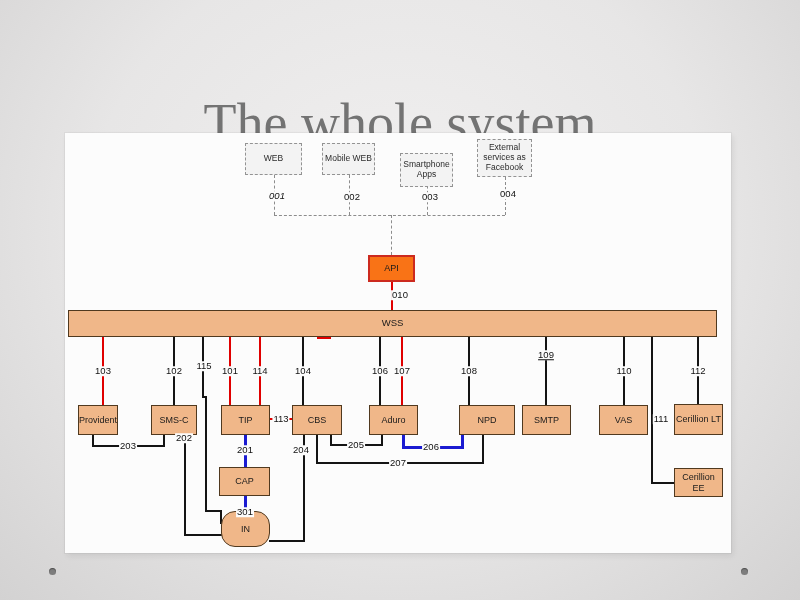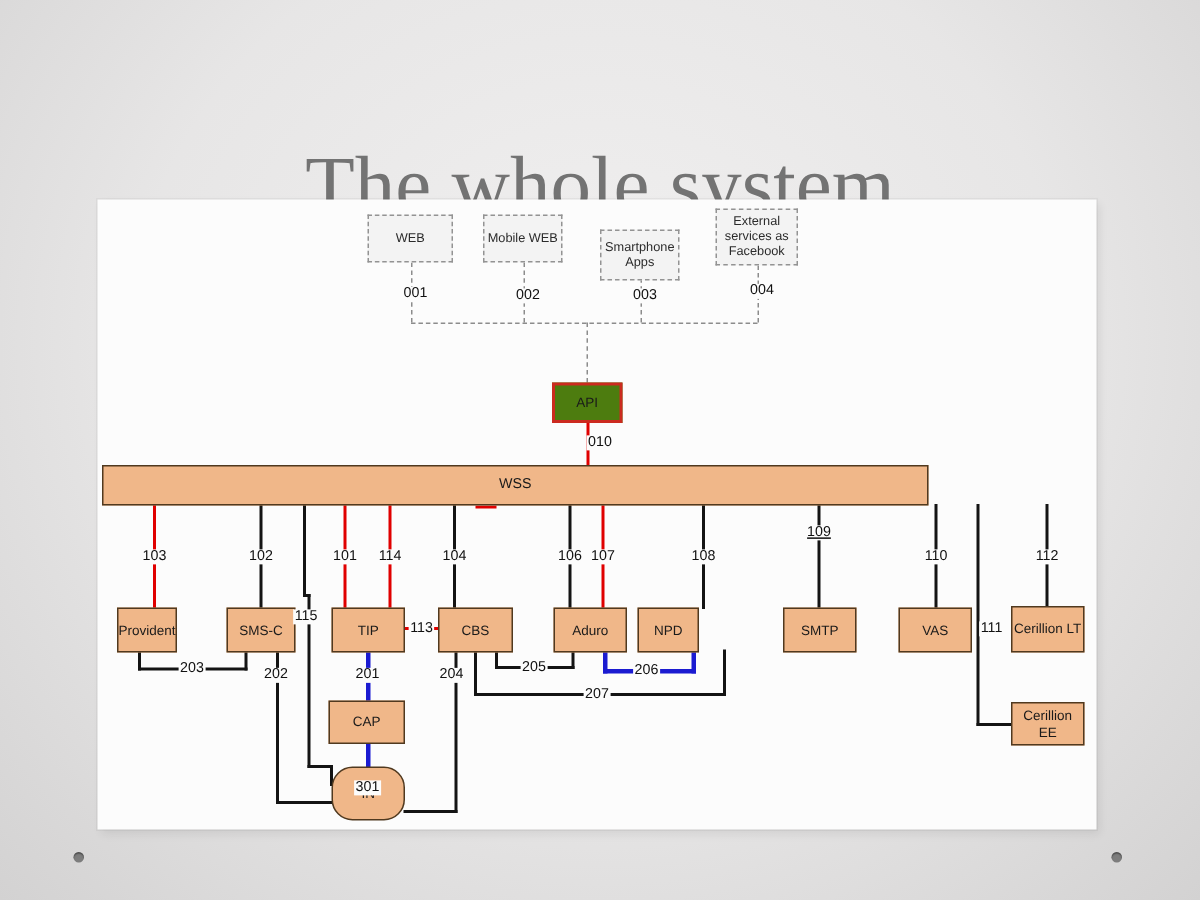--- a/index.html
+++ b/index.html
@@ -19,21 +19,21 @@
     position:absolute;left:65px;top:133px;width:666px;height:420px;
     background:#fcfcfc;
     box-shadow:0 0 0 1px rgba(0,0,0,0.04), 2px 3px 6px rgba(0,0,0,0.08);
   }
   .node{
     position:absolute;display:flex;align-items:center;justify-content:center;
     text-align:center;box-sizing:border-box;line-height:1.15;color:#1a1a1a;
   }
   .node.solid{background:#f0b789;border:1.5px solid #50391f;font-size:9px;}
   .node.bar{background:#f0b789;border:1.5px solid #50391f;font-size:9.5px;}
-  .node.api{background:#4d7c0f;border:2px solid #cc2a1f;font-size:9px;}
+  .node.api{background:#f97316;border:2px solid #cc2a1f;font-size:9px;}
   .node.dashed{background:#f3f3f3;border:1px dashed #939393;font-size:8.5px;color:#2b2b2b;padding:1px;}
   .seg{position:absolute;}
   .seg.dash-v{width:0;border-left:1px dashed #8c8c8c;}
   .seg.dash-h{height:0;border-top:1px dashed #8c8c8c;}
   .edge-label{
     position:absolute;transform:translate(-50%,-50%);
     font-size:9.5px;line-height:1;color:#111;
     background:#fcfcfc;padding:0 1px;white-space:nowrap;
   }
   .legend{
@@ -96,56 +96,56 @@
     <div class="seg" style="background: rgb(27, 27, 209); left: 179px; top: 299.5px; width: 3px; height: 36px;"></div>
     <div class="seg" style="background: rgb(27, 27, 209); left: 179px; top: 361.5px; width: 3px; height: 30px;"></div>
     <div class="seg" style="background: rgb(27, 27, 209); left: 336.5px; top: 299.5px; width: 3px; height: 16px;"></div>
     <div class="seg" style="background: rgb(27, 27, 209); top: 312.5px; left: 336.5px; height: 3px; width: 62px;"></div>
     <div class="seg" style="background: rgb(27, 27, 209); left: 395.5px; top: 299.5px; width: 3px; height: 16px;"></div>
     <div class="node dashed" style="left: 180px; top: 10px; width: 57px; height: 32px;">WEB</div>
     <div class="node dashed" style="left: 257px; top: 10px; width: 53px; height: 32px;">Mobile WEB</div>
     <div class="node dashed" style="left: 335px; top: 8px; width: 53px; height: 34px; margin-top: 12px;">Smartphone Apps</div>
     <div class="node dashed" style="left: 412px; top: 6px; width: 55px; height: 38px;">External services as Facebook</div>
     <div class="node api" style="left: 303px; top: 122px; width: 47px; height: 27px;">API</div>
-    <div class="node bar" style="left: 3px; top: 177px; width: 551px; height: 27px;">WSS</div>
+    <div class="node bar" style="left: 3px; top: 177px; width: 649px; height: 27px;">WSS</div>
     <div class="node solid" style="left: 13px; top: 272px; width: 40px; height: 30px;">Provident</div>
     <div class="node solid" style="left: 86px; top: 272px; width: 46px; height: 30px;">SMS-C</div>
     <div class="node solid" style="left: 156px; top: 272px; width: 49px; height: 30px;">TIP</div>
     <div class="node solid" style="left: 227px; top: 272px; width: 50px; height: 30px;">CBS</div>
     <div class="node solid" style="left: 304px; top: 272px; width: 49px; height: 30px;">Aduro</div>
-    <div class="node solid" style="left: 360px; top: 272px; width: 41px; height: 30px;">NPD</div>
+    <div class="node solid" style="left: 394px; top: 272px; width: 56px; height: 30px;">NPD</div>
     <div class="node solid" style="left: 457px; top: 272px; width: 49px; height: 30px;">SMTP</div>
     <div class="node solid" style="left: 534px; top: 272px; width: 49px; height: 30px;">VAS</div>
     <div class="node solid" style="left: 609px; top: 271px; width: 49px; height: 31px;">Cerillion LT</div>
     <div class="node solid" style="left: 609px; top: 335px; width: 49px; height: 29px;">Cerillion EE</div>
     <div class="node solid" style="left: 154px; top: 334px; width: 51px; height: 29px;">CAP</div>
     <div class="node solid" style="left: 156px; top: 378px; width: 49px; height: 36px; border-radius: 14px;">IN</div>
-    <span class="edge-label" style="left: 212px; top: 63px;">001</span>
+    <span class="edge-label" style="left: 212px; top: 63px; font-style: italic;">001</span>
     <span class="edge-label" style="left: 287px; top: 64px;">002</span>
     <span class="edge-label" style="left: 365px; top: 64px;">003</span>
     <span class="edge-label" style="left: 443px; top: 61px;">004</span>
     <span class="edge-label" style="left: 335px; top: 162px;">010</span>
     <span class="edge-label" style="left: 38px; top: 238px;">103</span>
     <span class="edge-label" style="left: 165px; top: 238px;">101</span>
     <span class="edge-label" style="left: 195px; top: 238px;">114</span>
     <span class="edge-label" style="left: 337px; top: 238px;">107</span>
     <span class="edge-label" style="left: 216px; top: 286px;">113</span>
     <span class="edge-label" style="left: 109px; top: 238px;">102</span>
-    <span class="edge-label" style="left: 139px; top: 233px; margin-top: 45px;">115</span>
+    <span class="edge-label" style="left: 139px; top: 233px;">115</span>
     <span class="edge-label" style="left: 238px; top: 238px;">104</span>
     <span class="edge-label" style="left: 315px; top: 238px;">106</span>
     <span class="edge-label" style="left: 404px; top: 238px;">108</span>
     <span class="edge-label" style="left: 481px; top: 222px; text-decoration: underline;">109</span>
     <span class="edge-label" style="left: 559px; top: 238px;">110</span>
     <span class="edge-label" style="left: 596px; top: 286px;">111</span>
     <span class="edge-label" style="left: 633px; top: 238px;">112</span>
     <span class="edge-label" style="left: 63px; top: 313px;">203</span>
-    <span class="edge-label" style="left: 119px; top: 317px;">202</span>
+    <span class="edge-label" style="left: 119px; top: 305px;">202</span>
     <span class="edge-label" style="left: 236px; top: 317px;">204</span>
     <span class="edge-label" style="left: 291px; top: 312px;">205</span>
     <span class="edge-label" style="left: 333px; top: 330px;">207</span>
     <span class="edge-label" style="left: 180px; top: 317px;">201</span>
-    <span class="edge-label" style="left: 180px; top: 392px;">301</span>
+    <span class="edge-label" style="left: 180px; top: 379px;">301</span>
     <span class="edge-label" style="left: 366px; top: 314px;">206</span>
   </div>
 
 <div class="dot" style="left:49px;top:568px;"></div>
 <div class="dot" style="left:741px;top:568px;"></div>
 
 </body></html>

